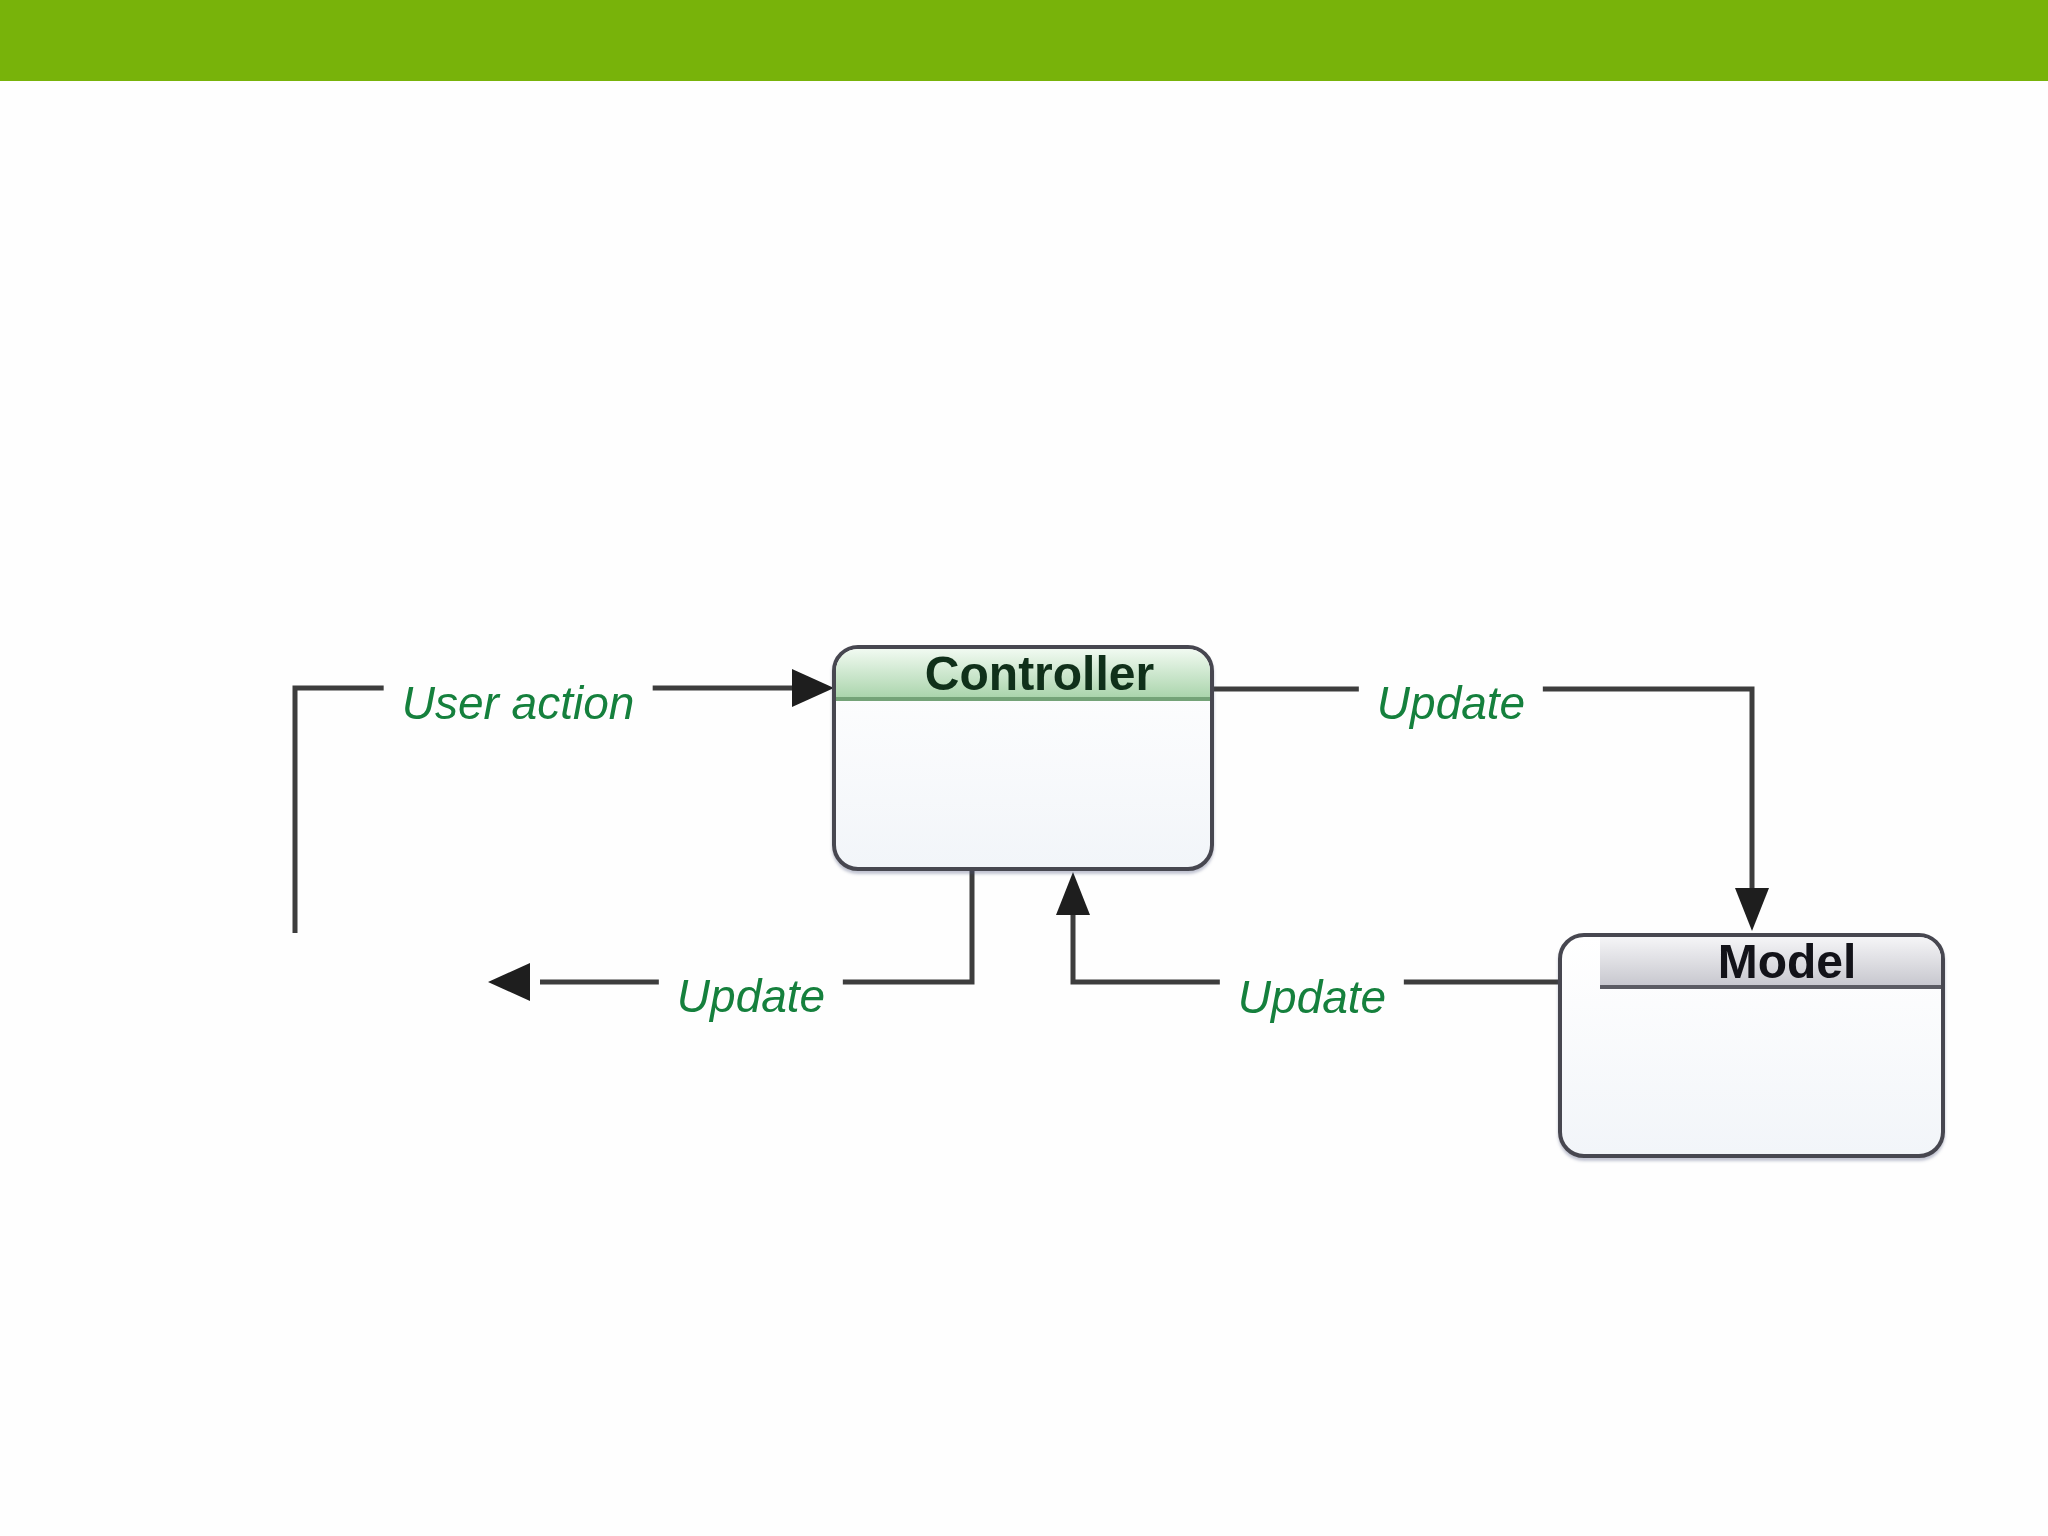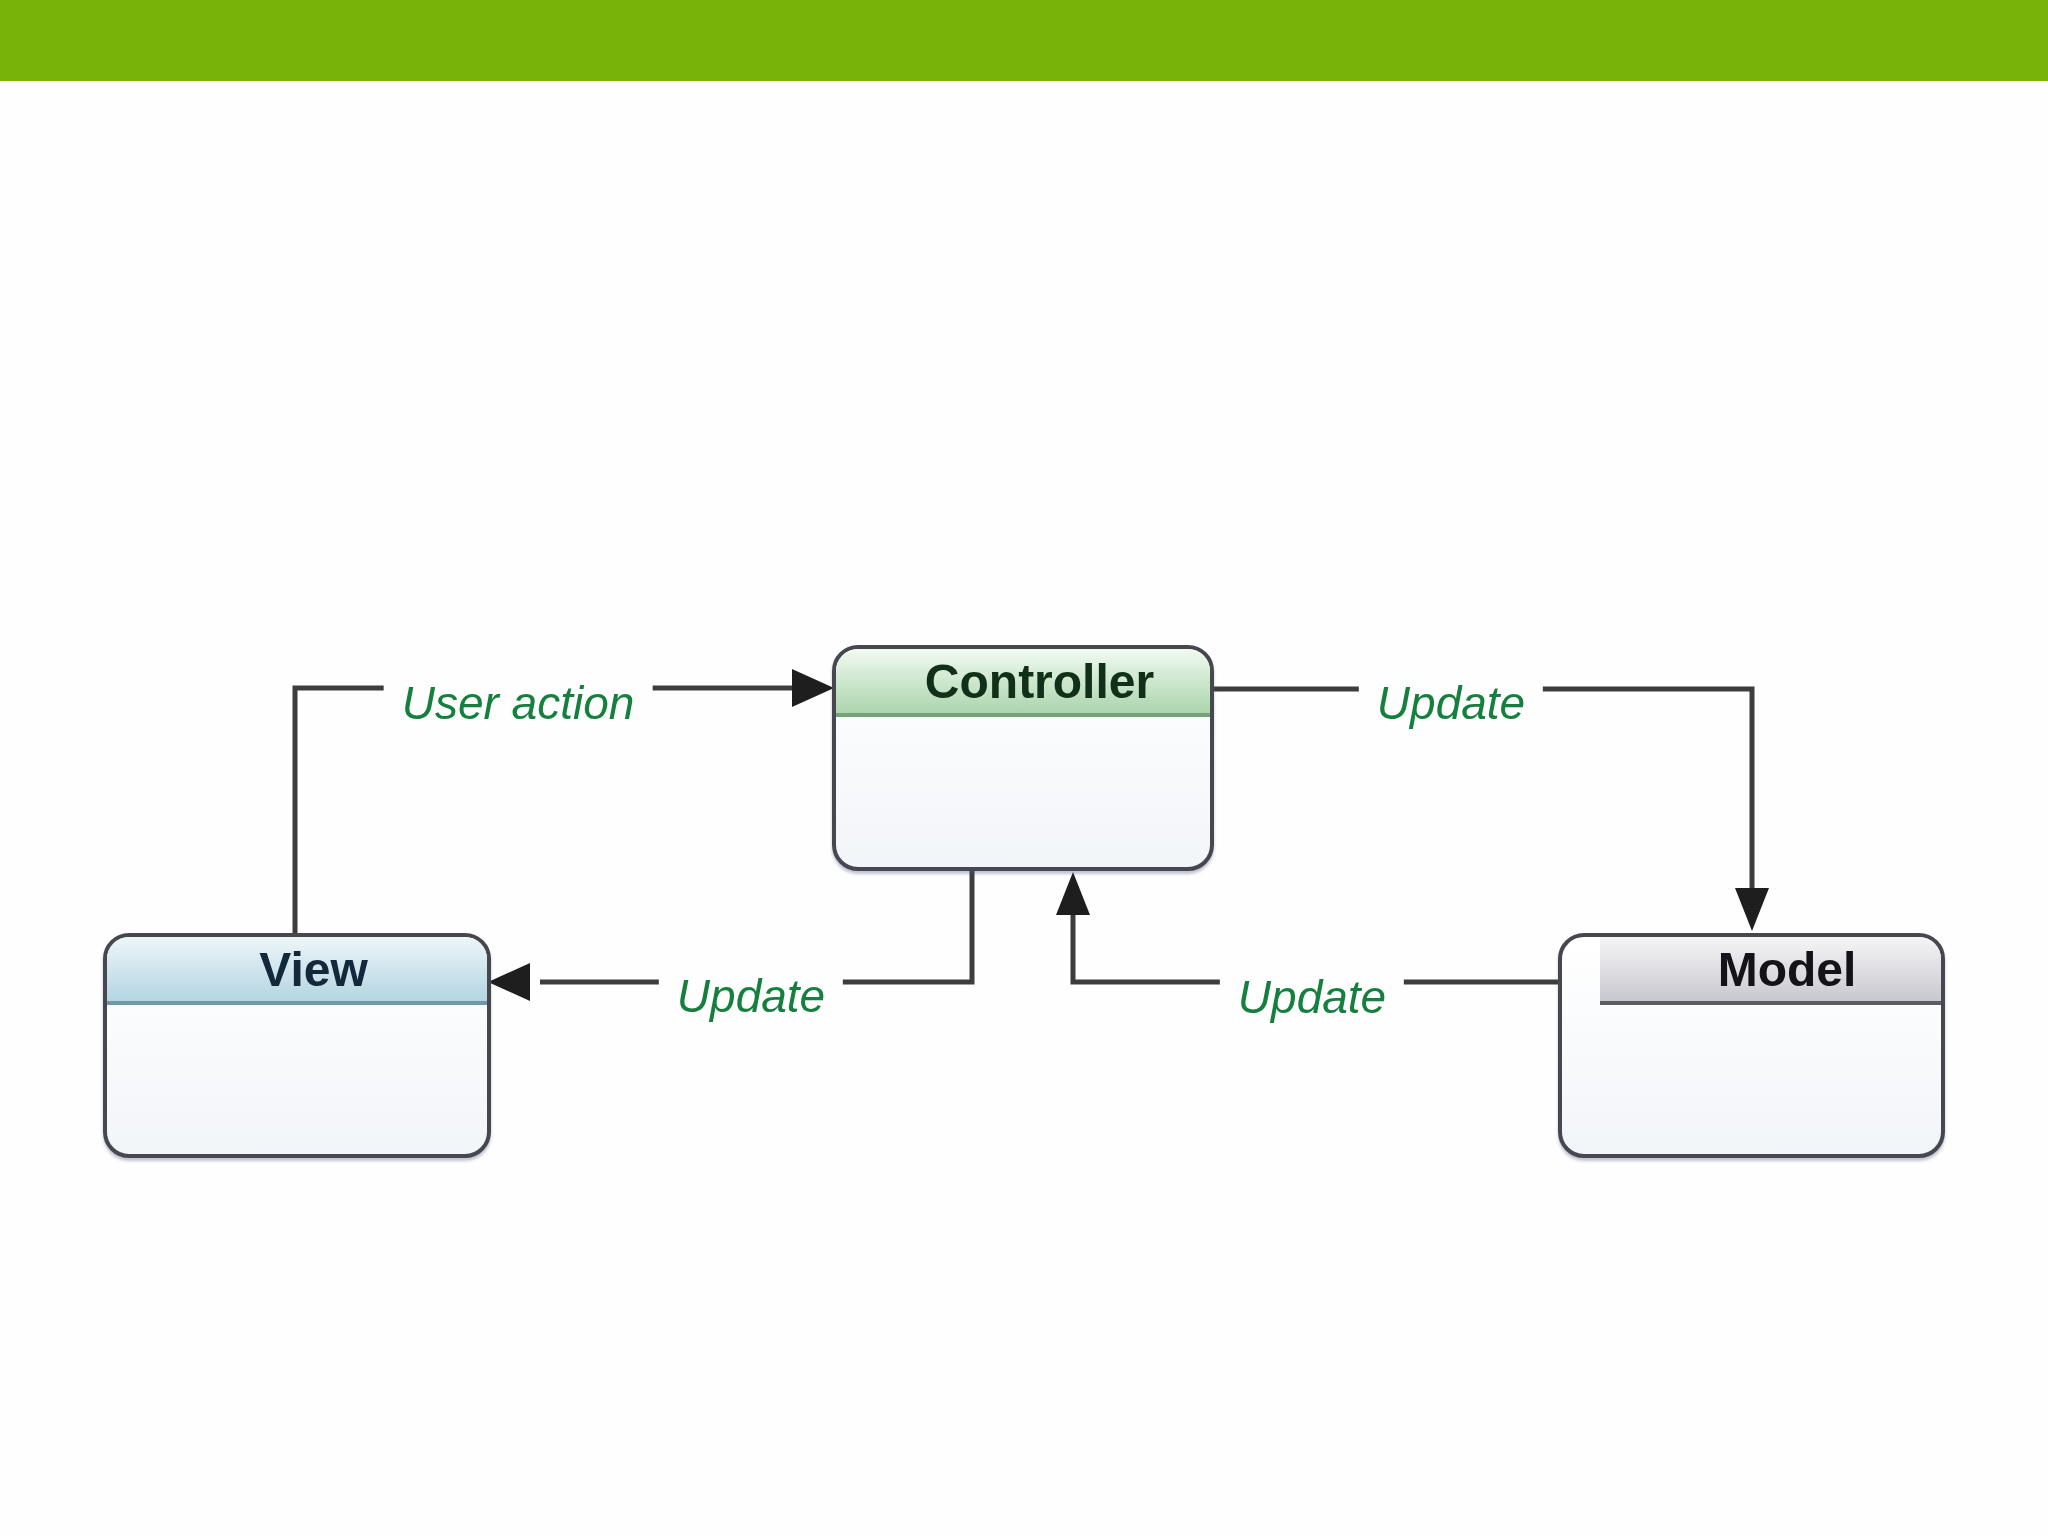--- a/index.html
+++ b/index.html
@@ -57,21 +57,21 @@
     z-index: 3;
     box-sizing: border-box;
     border: 4px solid #474750;
     border-radius: 26px;
     overflow: hidden;
     background: linear-gradient(#ffffff, #f2f5f9);
     box-shadow: 0 3px 3px rgba(80, 90, 130, 0.35);
   }
   .node-header {
     box-sizing: border-box;
-    height: 68px;
+    height: 52px;
     display: flex;
     align-items: center;
     justify-content: center;
     font-weight: 700;
     font-size: 48px;
     padding-left: 33px;
   }
   .node-body {
     width: 100%;
   }
@@ -120,26 +120,20 @@
   <span class="edge-label" style="left:751px; top:981px">Update</span>
   <span class="edge-label" style="left:1312px; top:982px">Update</span>
 
   <div class="node" style="left:832px; top:645px; width:382px; height:226px">
     <div class="node-header header-green">
       <span>Controller</span>
     </div>
     <div class="node-body"></div>
   </div>
 
-  <div class="node" style="left:103px; top:933px; width:388px; height:225px">
-    <div class="node-header header-blue">
-      <span>View</span>
-    </div>
-    <div class="node-body"></div>
-  </div>
 
   <div class="node" style="left:1558px; top:933px; width:387px; height:225px">
     <div class="node-header header-gray">
       <span>Model</span>
     </div>
     <div class="node-body"></div>
   </div>
 
 </div>
 

